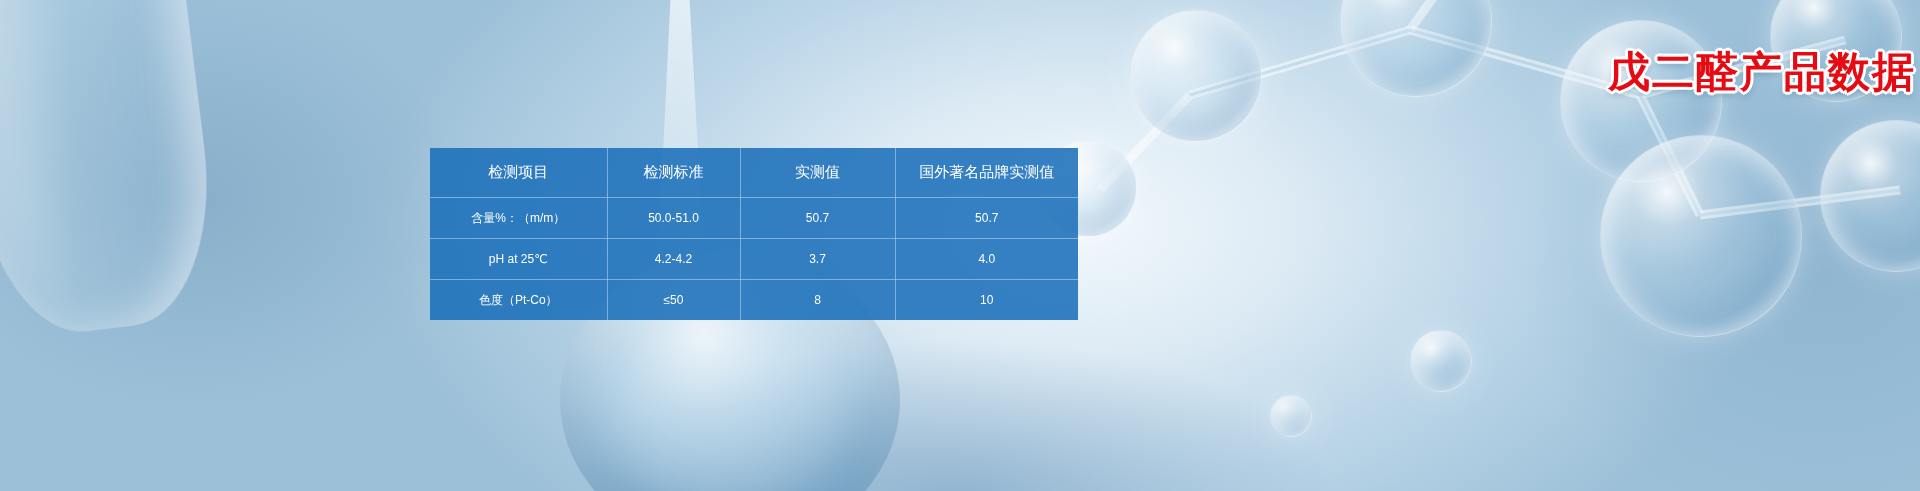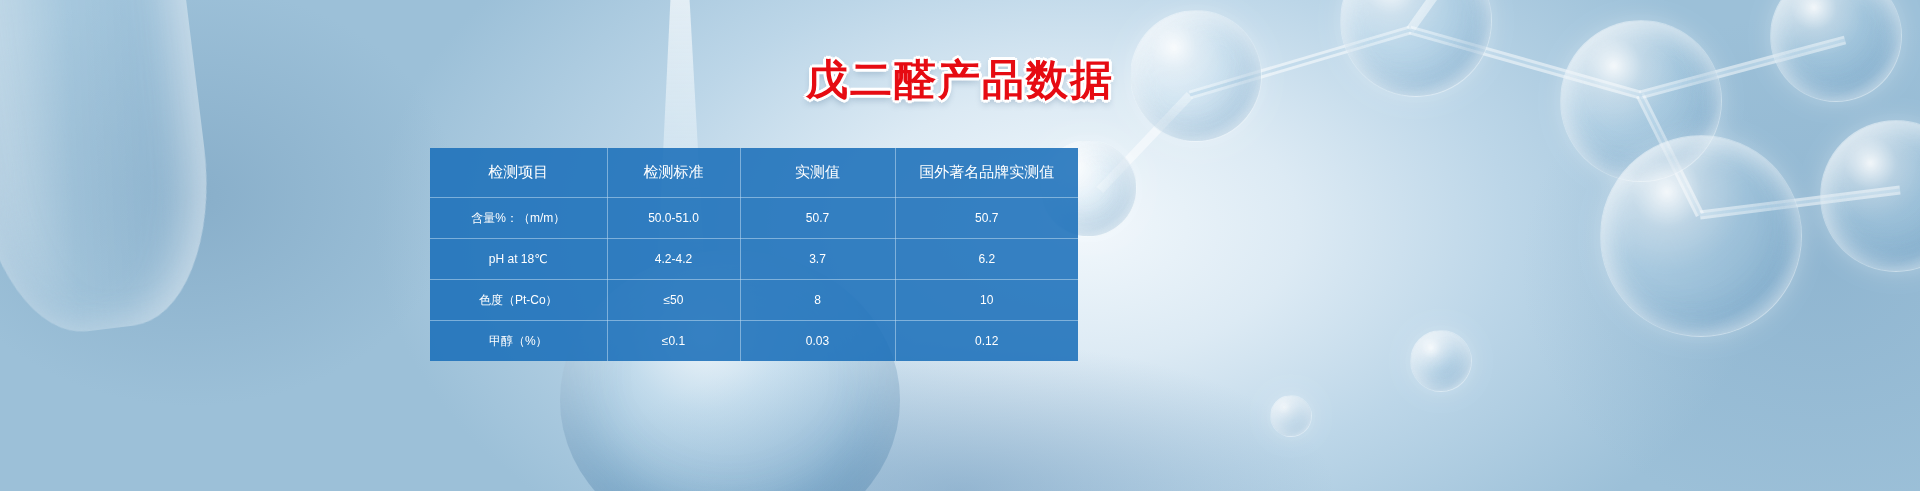--- a/index.html
+++ b/index.html
@@ -88,32 +88,33 @@
   .mol-svg { position: absolute; inset: 0; }
 
   
   .headings {
     position: absolute;
     left: 0; right: 0; top: 44px;
     text-align: center;
     z-index: 5;
   }
   #main-title {
-    margin: 12px;
+    margin: 4px;
     font-size: 42px;
     font-weight: bold;
     letter-spacing: 2px;
     color: #e60b12;
     line-height: 1.12;
     text-shadow:
       -2px -2px 0 #fff,  2px -2px 0 #fff,
       -2px  2px 0 #fff,  2px  2px 0 #fff,
       -3px  0   0 #fff,  3px  0   0 #fff,
        0   -3px 0 #fff,  0    3px 0 #fff,
        0 4px 7px rgba(20,60,100,.35);
+    text-align: right;
   }
   #sub-title {
     margin: 8px 0 0 0;
     font-size: 25px;
     font-weight: bold;
     letter-spacing: 1px;
     color: #1153a8;
     line-height: 1.2;
     text-shadow:
       -2px -2px 0 #fff,  2px -2px 0 #fff,
@@ -227,34 +228,28 @@
         </tr>
       </thead>
       <tbody>
         <tr>
           <td>含量%：（m/m）</td>
           <td>50.0-51.0</td>
           <td>50.7</td>
           <td>50.7</td>
         </tr>
         <tr>
-          <td>pH at 18℃</td>
+          <td>pH at 25℃</td>
           <td>4.2-4.2</td>
           <td>3.7</td>
-          <td>6.2</td>
+          <td>4.0</td>
         </tr>
         <tr>
           <td>色度（Pt-Co）</td>
           <td>≤50</td>
           <td>8</td>
           <td>10</td>
         </tr>
-        <tr>
-          <td>甲醇（%）</td>
-          <td>≤0.1</td>
-          <td>0.03</td>
-          <td>0.12</td>
-        </tr>
       </tbody>
     </table>
   </div>
 
 </div>
 
 </body></html>

